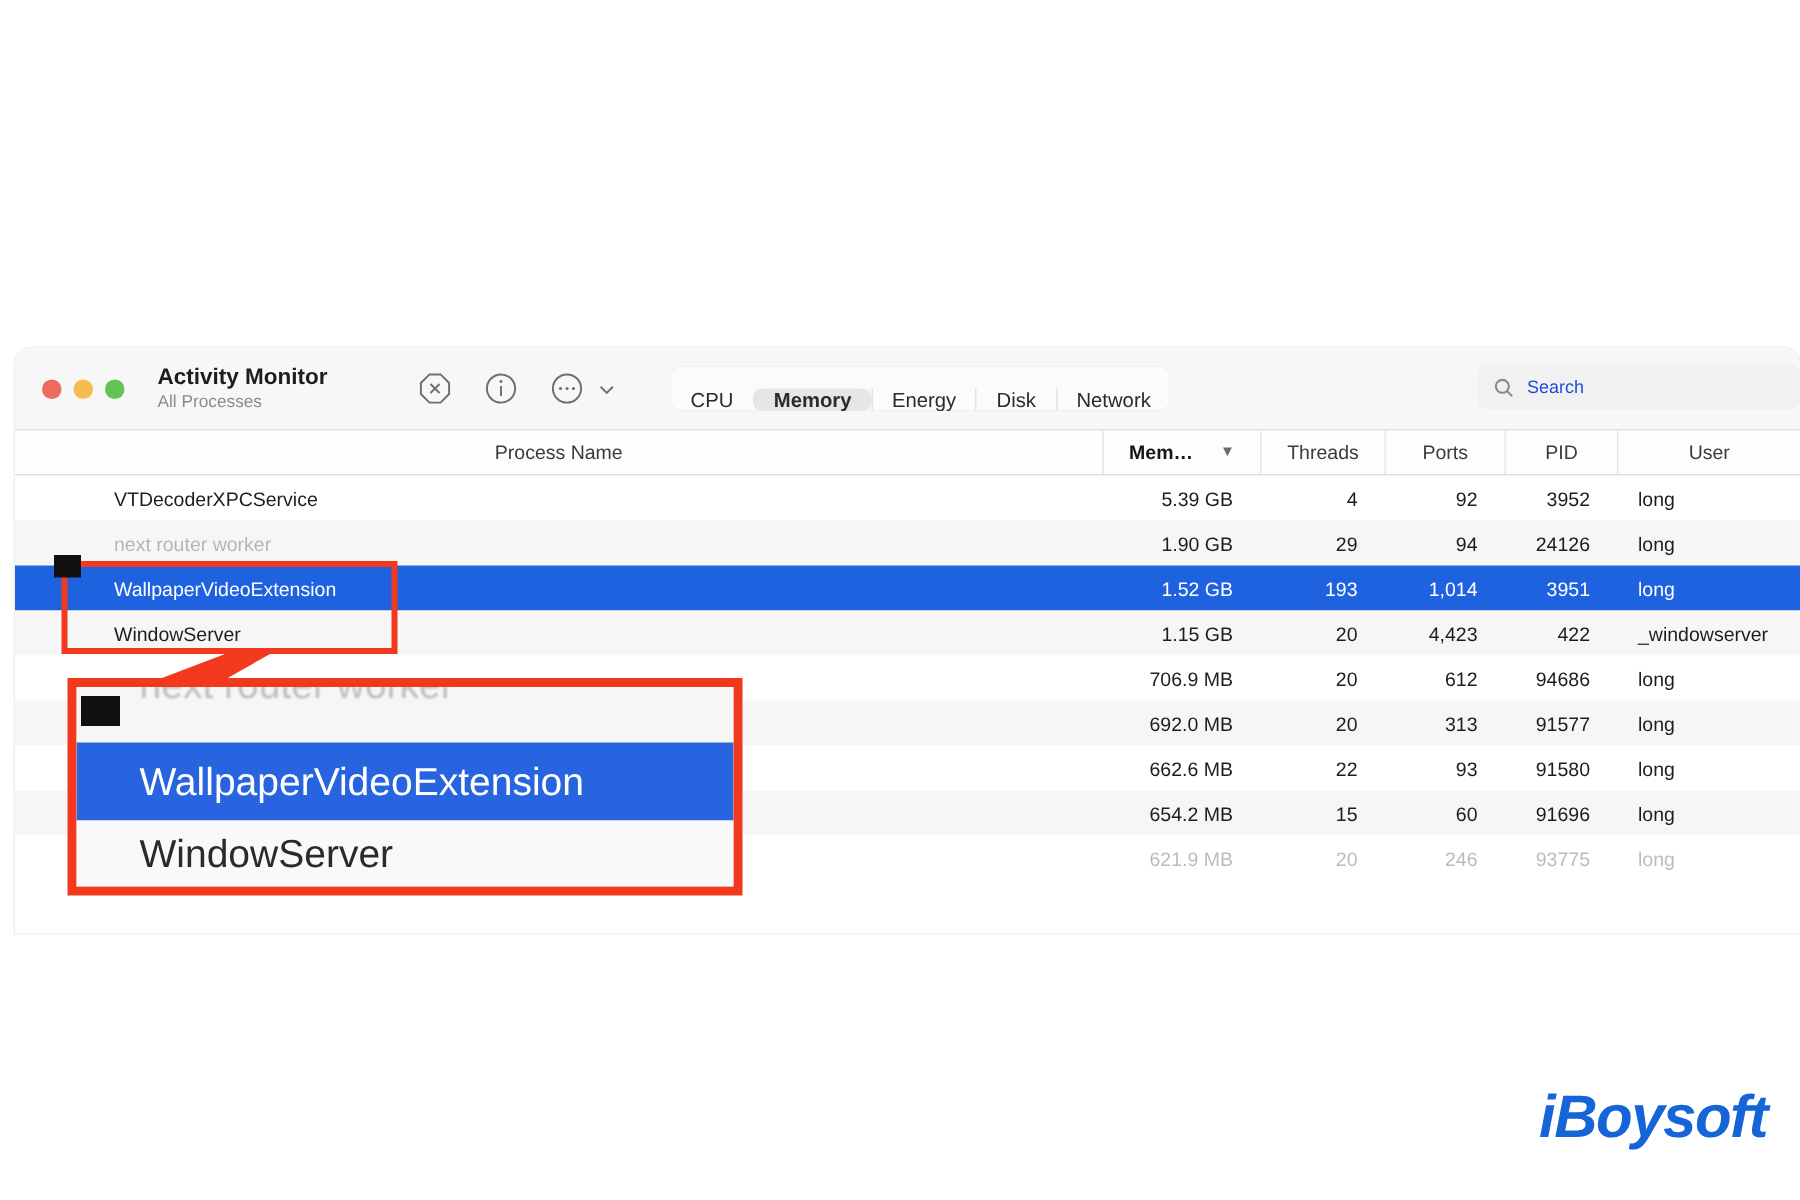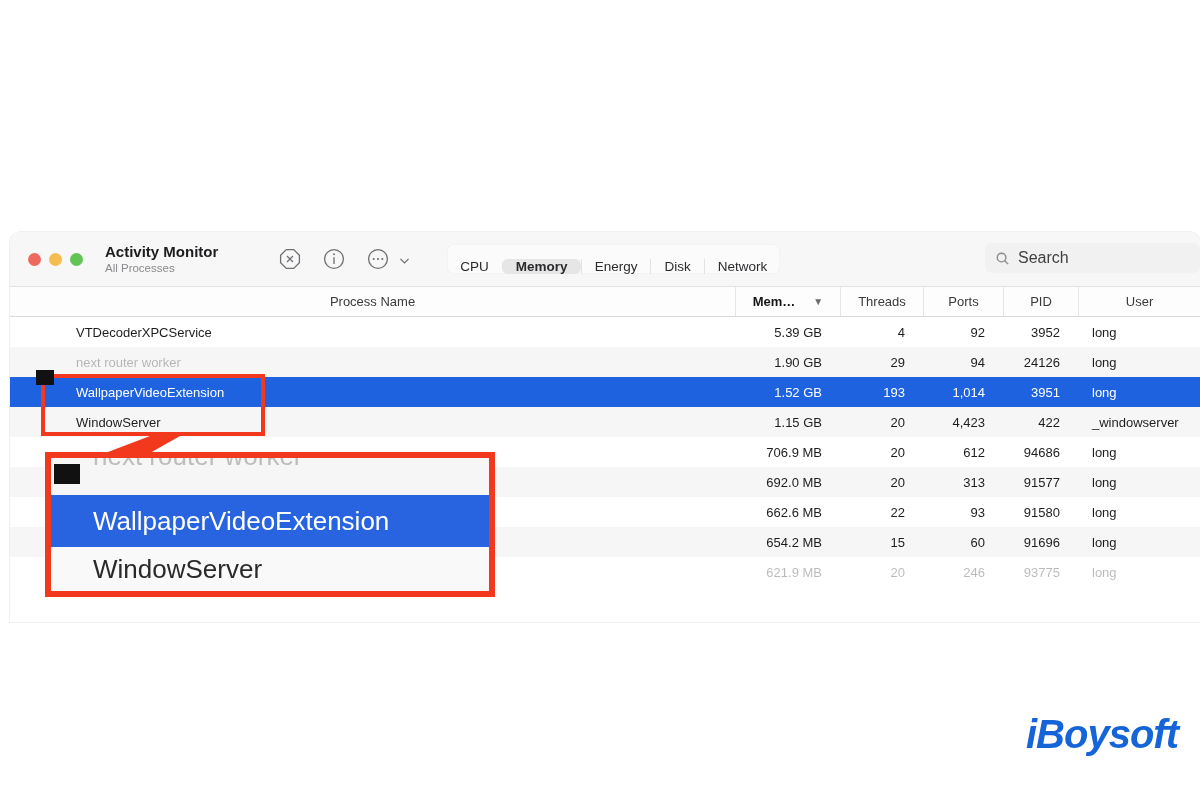--- a/index.html
+++ b/index.html
@@ -83,21 +83,21 @@
   .seg:first-child { border-left: none; }
   .seg.active { background: #e6e6e6; font-weight: bold; border-radius: 6px; }
 
   .search {
     position: absolute; right: 0px; top: 11px;
     width: 215px; height: 30px;
     background: #f1f1f1; border-radius: 7px;
     display: flex; align-items: center; padding: 0 10px; gap: 8px;
   }
   .search .mag { width: 15px; height: 15px; color: #8b8b8f; }
-  .search .ph { font-size: 16px; color: #404040; }
+  .search .ph { font-size: 12px; color: #1d4ed8; }
 
   
   .colhead {
     display: flex; align-items: center;
     height: 31px;
     background: #fdfdfd;
     border-top: 0.5px solid #e2e2e2;
     border-bottom: 0.5px solid #d9d9d9;
     font-size: 13px; color: #3a3a3c;
   }
@@ -164,21 +164,21 @@
           font-size: 26px; color: #2a2a2c; font-weight: normal; }
   .zrow.z1 { background: #f6f6f6; height: 37px; align-items: flex-start;
              color: #8f8f92; overflow: hidden; }
   .zrow.z1 span { display: block; margin-top: -17px; filter: blur(0.6px); opacity: 0.55; }
   .zrow.z2 { background: #2864e0; color: #ffffff; height: 52px; }
   .zrow.z3 { background: #f9f9f9; color: #2a2a2c; height: 44px; overflow: hidden; }
   .marker-zoom { left: 54px; top: 464px; width: 26px; height: 20px; }
 
   
   .logo {
-    position: absolute; right: 22px; bottom: 43px;
+    position: absolute; right: 22px; bottom: 32px;
     font-size: 40px; font-weight: bold; font-style: italic;
     color: #1565d8; letter-spacing: -1px;
   }
 </style>
 </head>
 <body>
 
 <div id="root">
 
 

